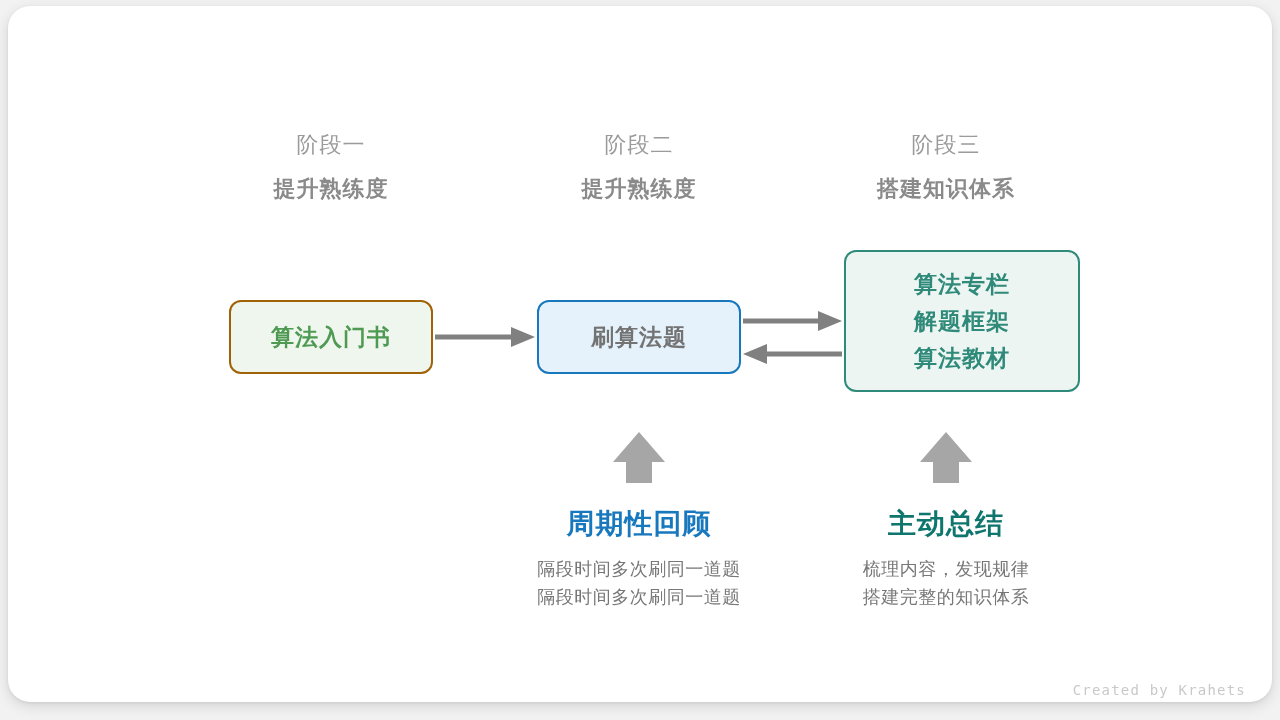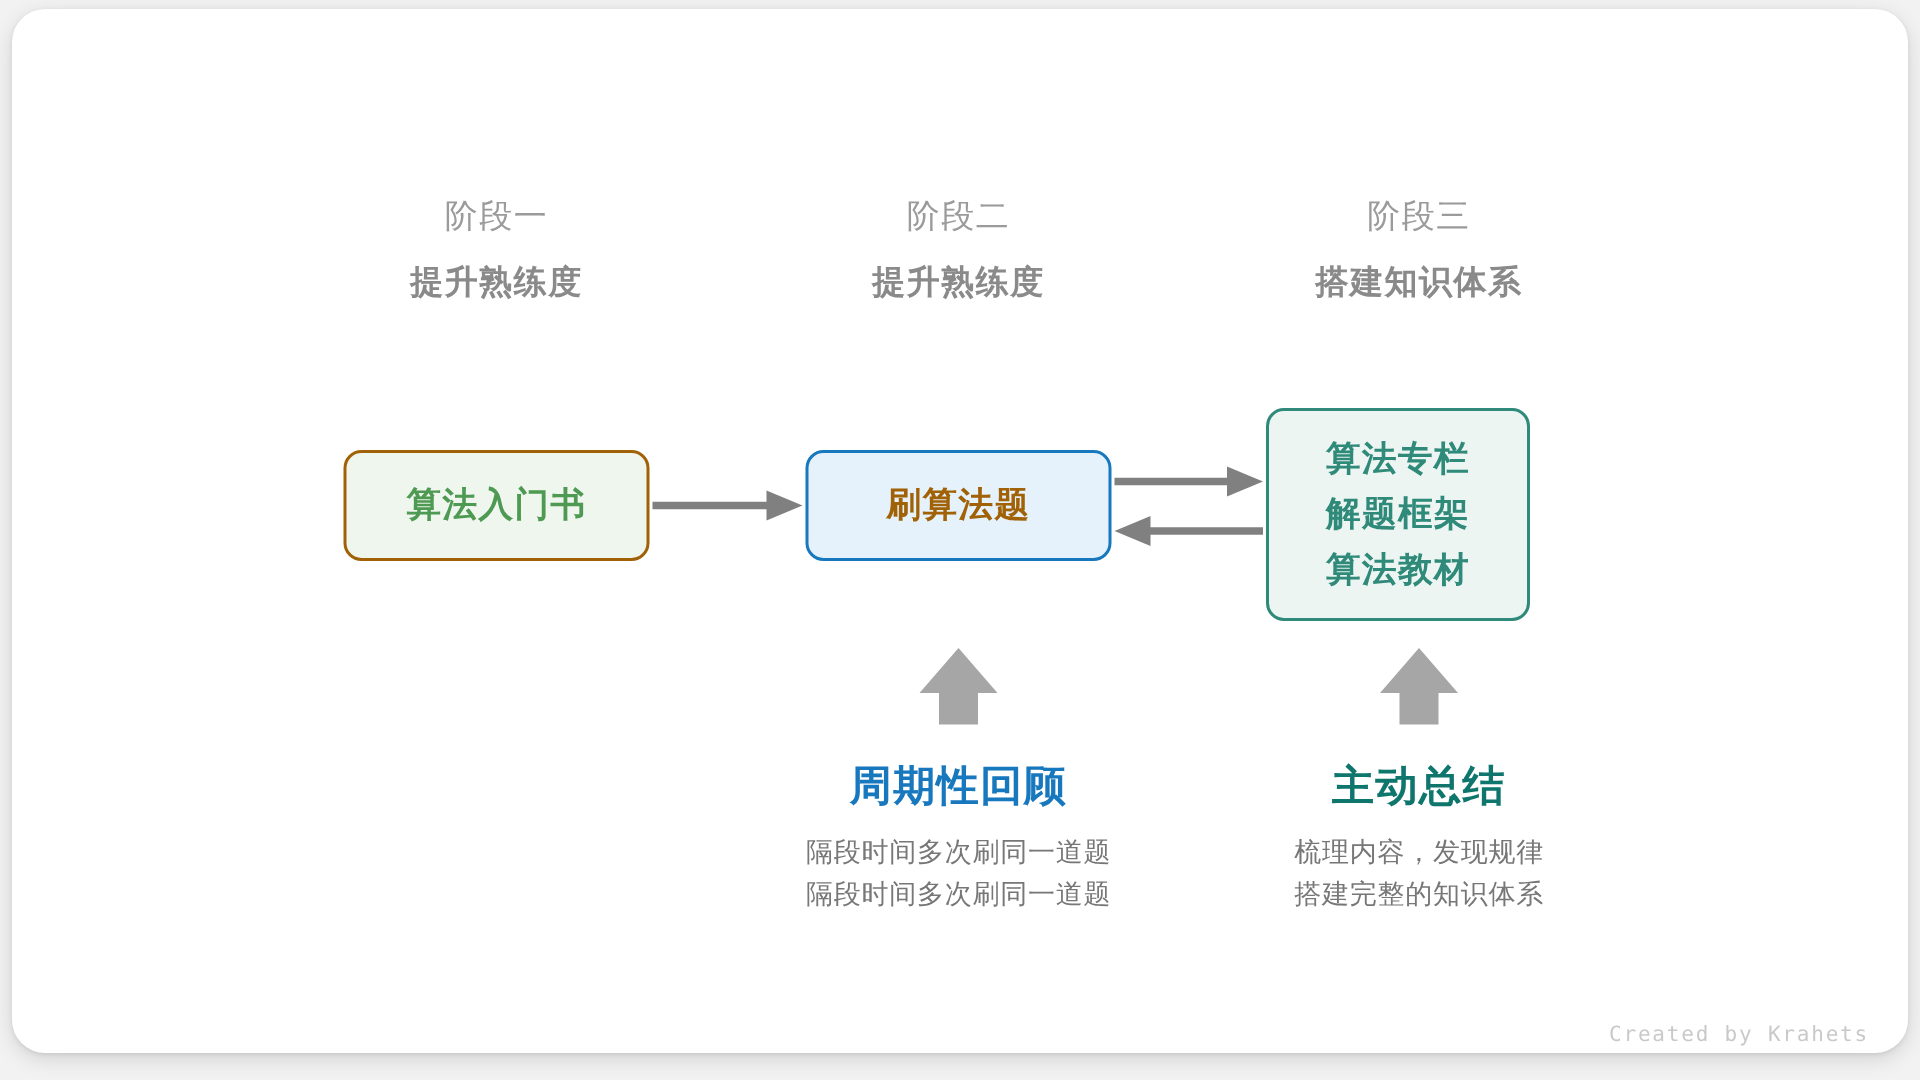--- a/index.html
+++ b/index.html
@@ -89,26 +89,26 @@
   #node-book .node-line { color: #4f9a53; }
 
   #node-practice {
     left: 537px;
     top: 300px;
     width: 204px;
     height: 74px;
     border: 2px solid #1878be;
     background: #e5f2fb;
   }
-  #node-practice .node-line { color: #a16207; text-align: right; }
+  #node-practice .node-line { color: #737373; text-align: right; }
 
   #node-knowledge {
     left: 844px;
-    top: 272px;
-    width: 176px;
+    top: 250px;
+    width: 236px;
     height: 142px;
     border: 2px solid #2f8a79;
     background: #edf5f3;
   }
   #node-knowledge .node-line { color: #2f8a79; }
 
   
   .annotation {
     position: absolute;
     text-align: center;

